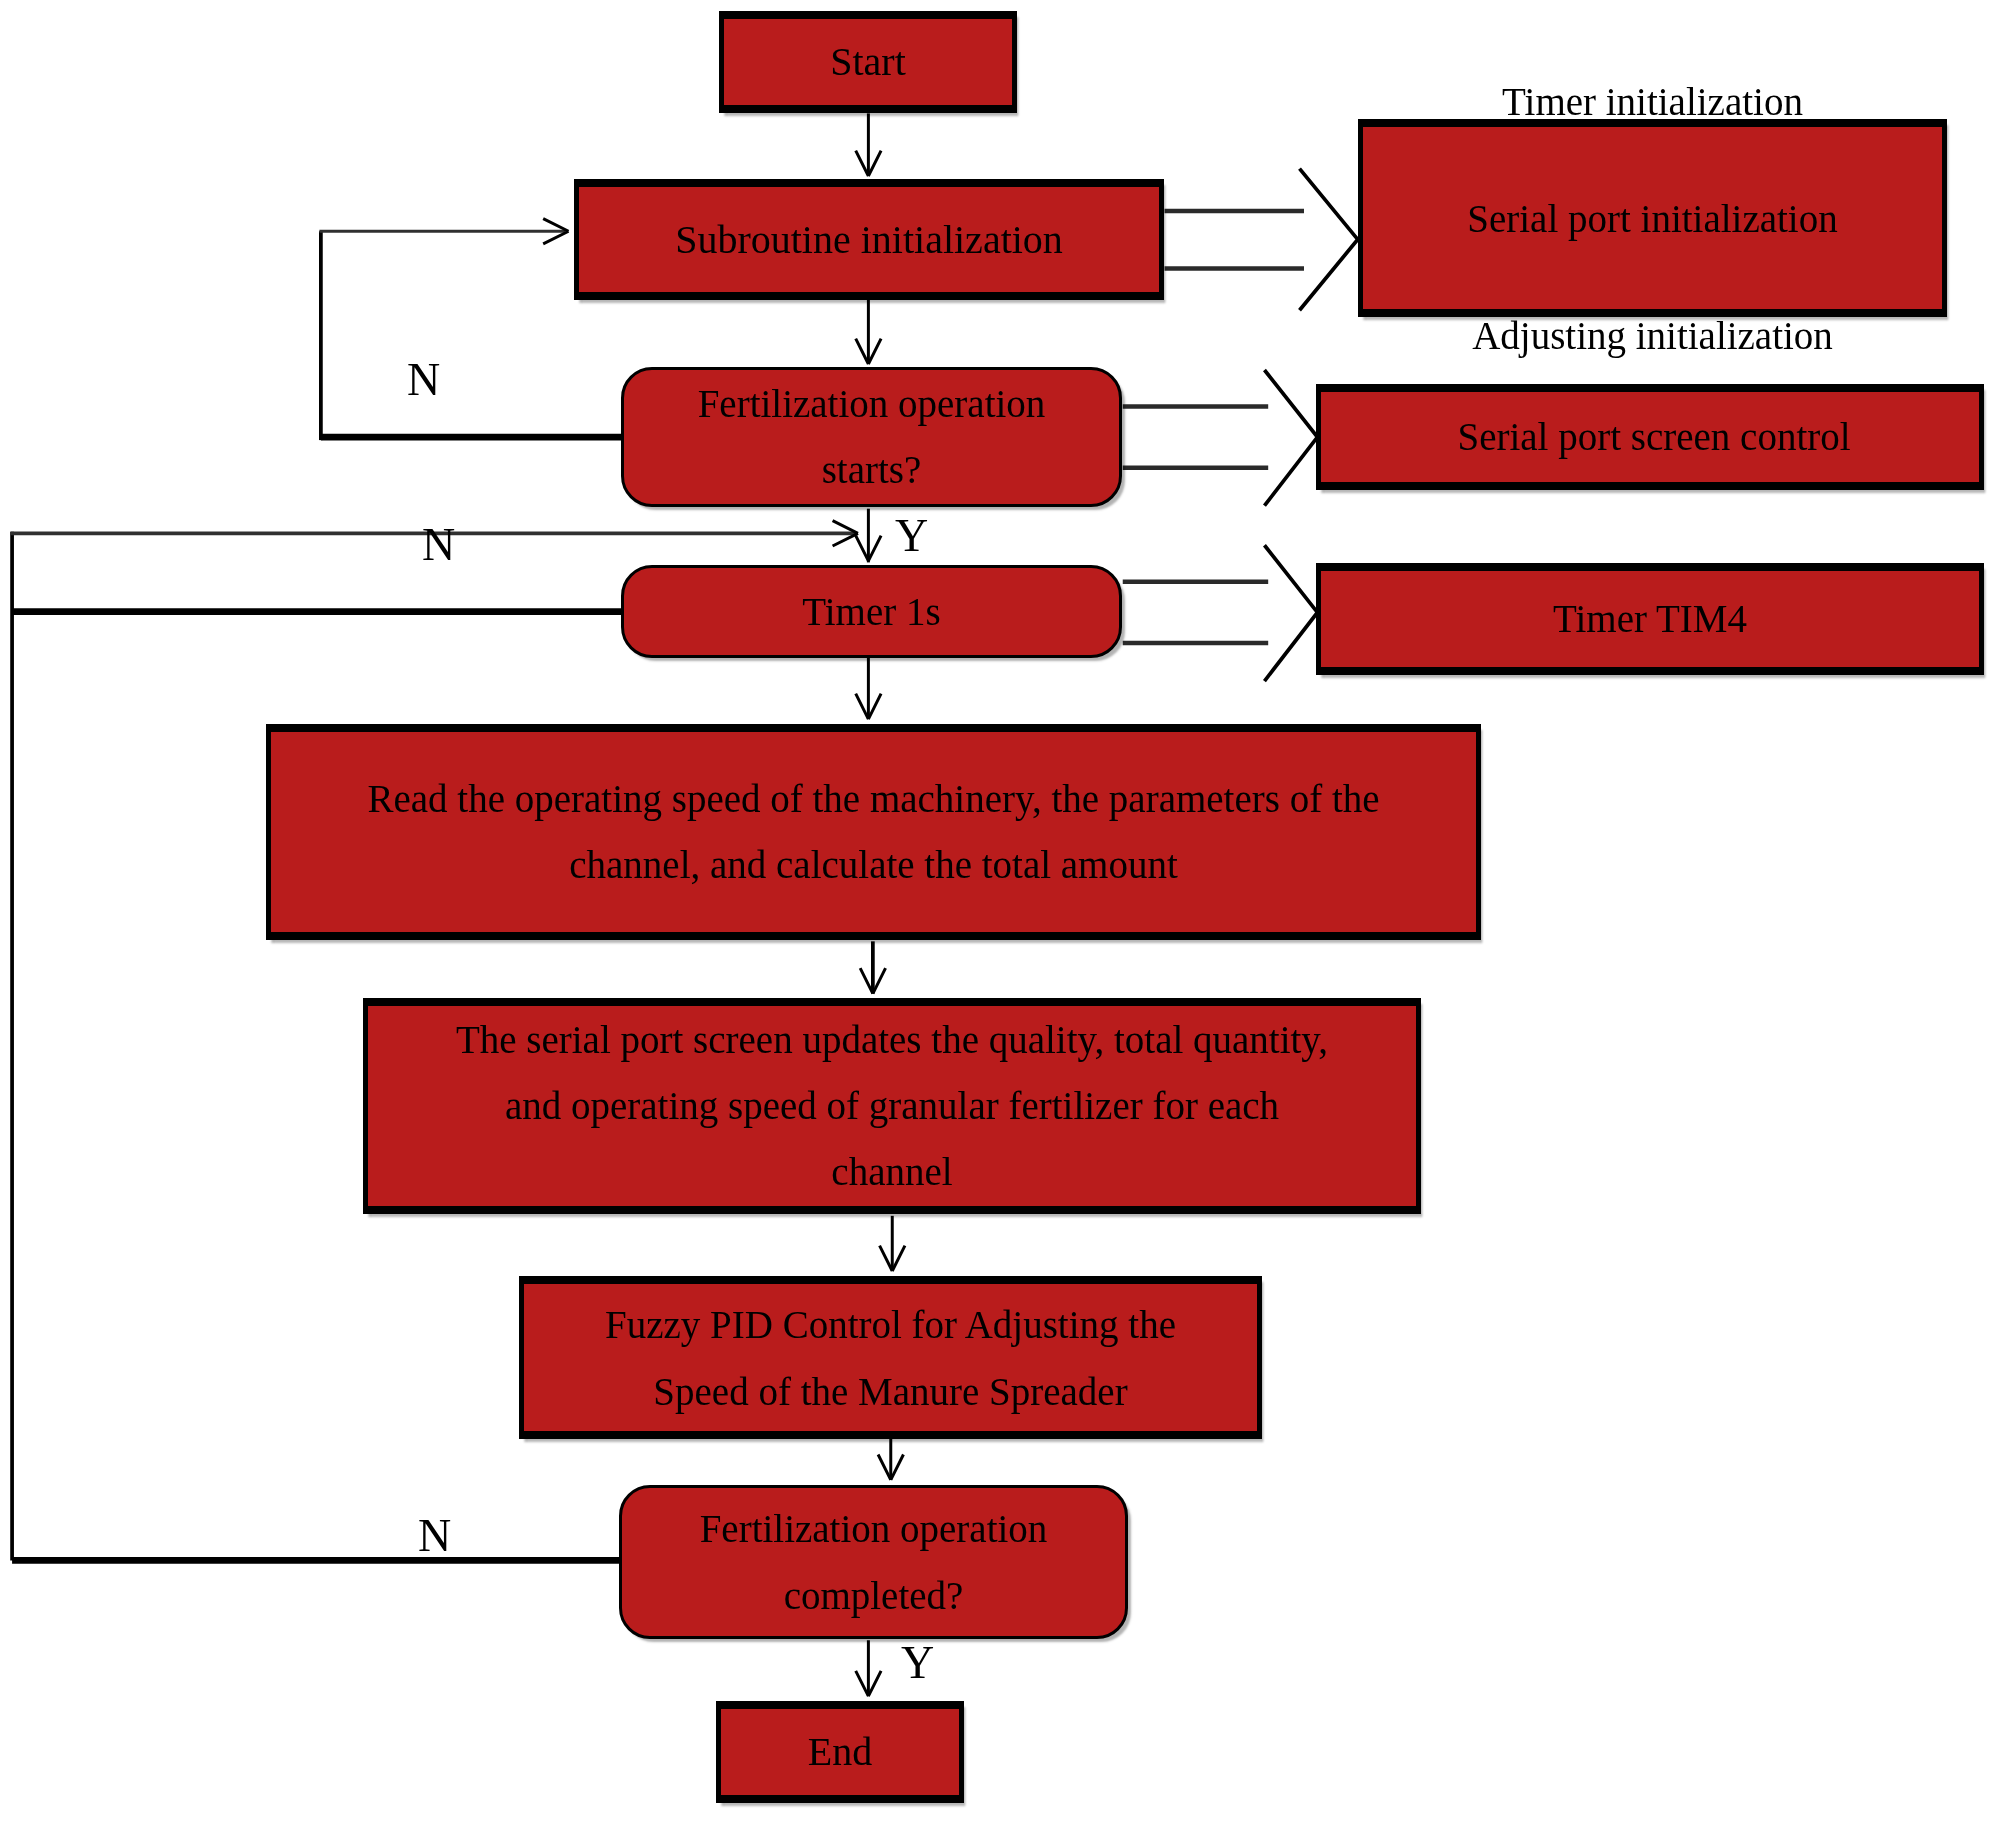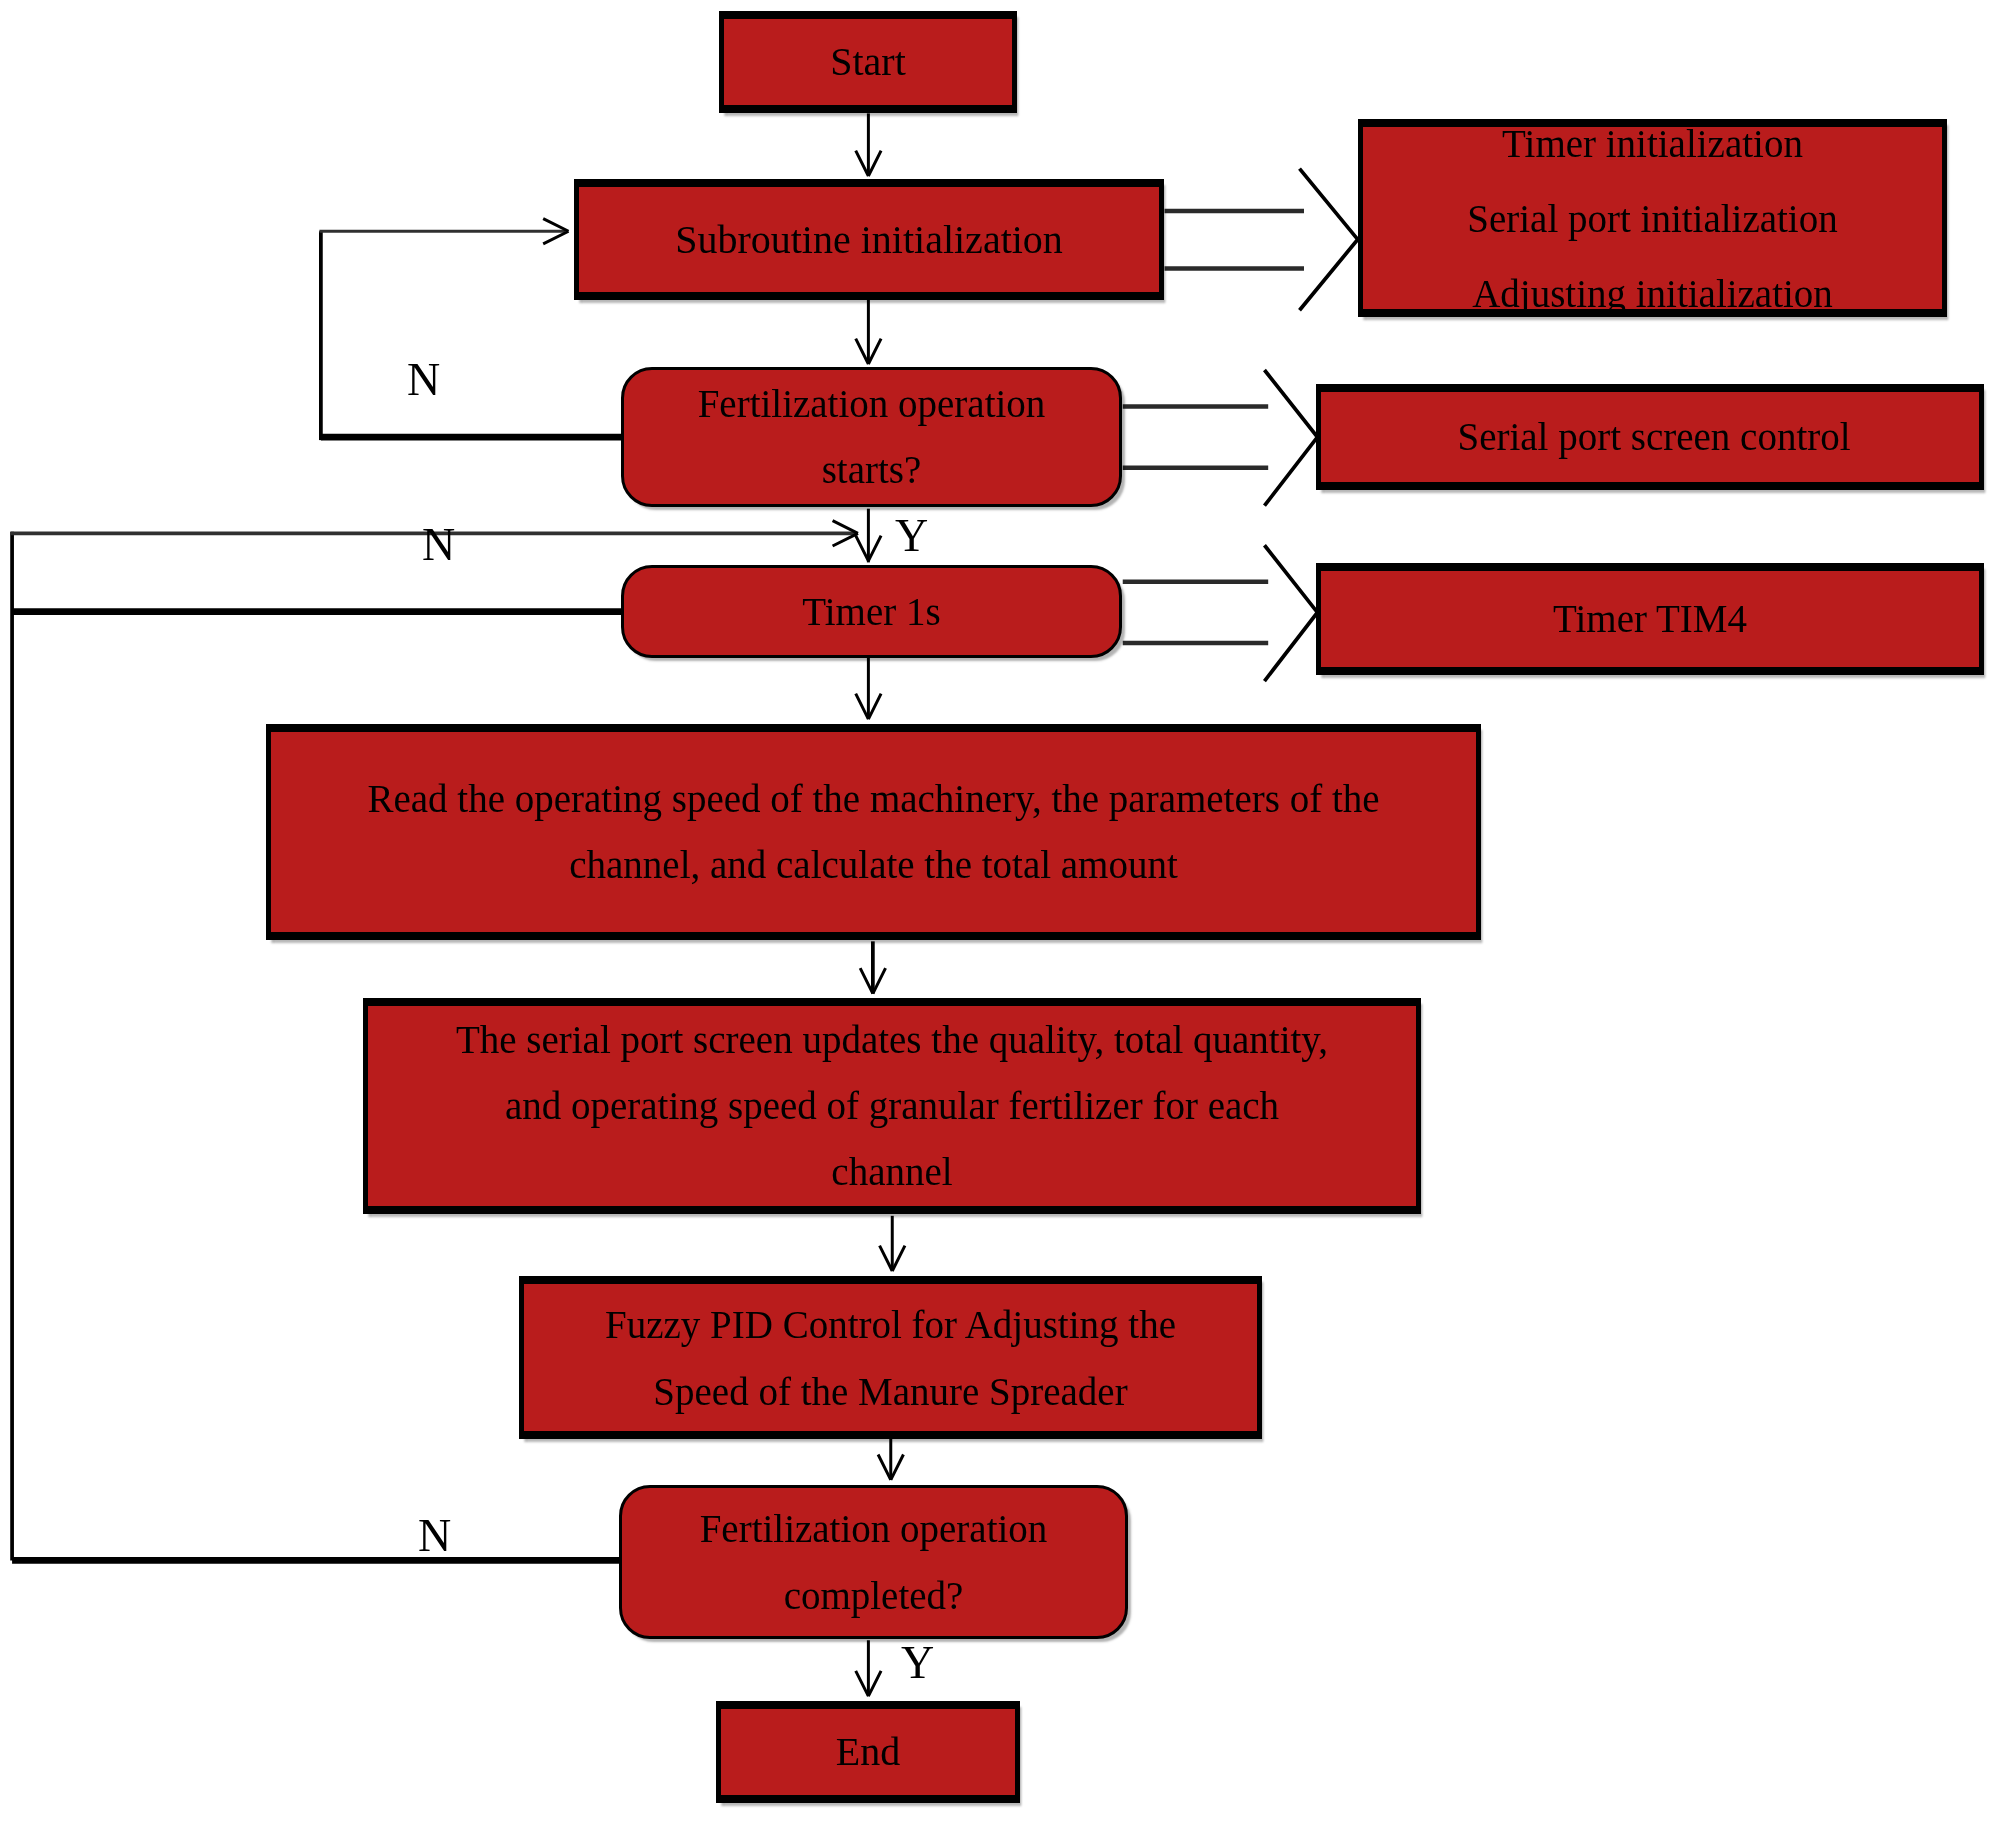--- a/index.html
+++ b/index.html
@@ -92,21 +92,21 @@
   </svg>
 
   <div class="box rect big" style="left:719px;top:11.2px;width:298px;height:102px;">
     <div>Start</div>
   </div>
 
   <div class="box rect big" style="left:574px;top:179px;width:590px;height:121px;align-items:center;">
     <div>Subroutine initialization</div>
   </div>
 
-  <div class="box rect" style="left:1358px;top:119px;width:589px;height:198px;line-height:75px;">
+  <div class="box rect" style="left:1358px;top:119px;width:589px;height:198px;line-height:75px;gap:42px;">
     <div>Timer initialization</div>
     <div>Serial port initialization</div>
     <div>Adjusting initialization</div>
   </div>
 
   <div class="box round" style="left:621px;top:367px;width:501px;height:140px;line-height:66px;">
     <div>Fertilization operation</div>
     <div>starts?</div>
   </div>
 
@@ -136,21 +136,21 @@
   <div class="box rect" style="left:519px;top:1276px;width:743px;height:163px;line-height:67px;">
     <div>Fuzzy PID Control for Adjusting the</div>
     <div>Speed of the Manure Spreader</div>
   </div>
 
   <div class="box round" style="left:619px;top:1485px;width:509px;height:154px;line-height:67px;">
     <div>Fertilization operation</div>
     <div>completed?</div>
   </div>
 
-  <div class="box rect big" style="left:716px;top:1701px;width:304px;height:102px;">
+  <div class="box rect big" style="left:716px;top:1701px;width:248px;height:102px;">
     <div>End</div>
   </div>
 
   <div class="lbl" style="left:407px;top:357px;">N</div>
   <div class="lbl" style="left:422px;top:522px;">N</div>
   <div class="lbl" style="left:418px;top:1513px;">N</div>
   <div class="lbl" style="left:895px;top:513px;">Y</div>
   <div class="lbl" style="left:901px;top:1640px;">Y</div>
 
 </div>

